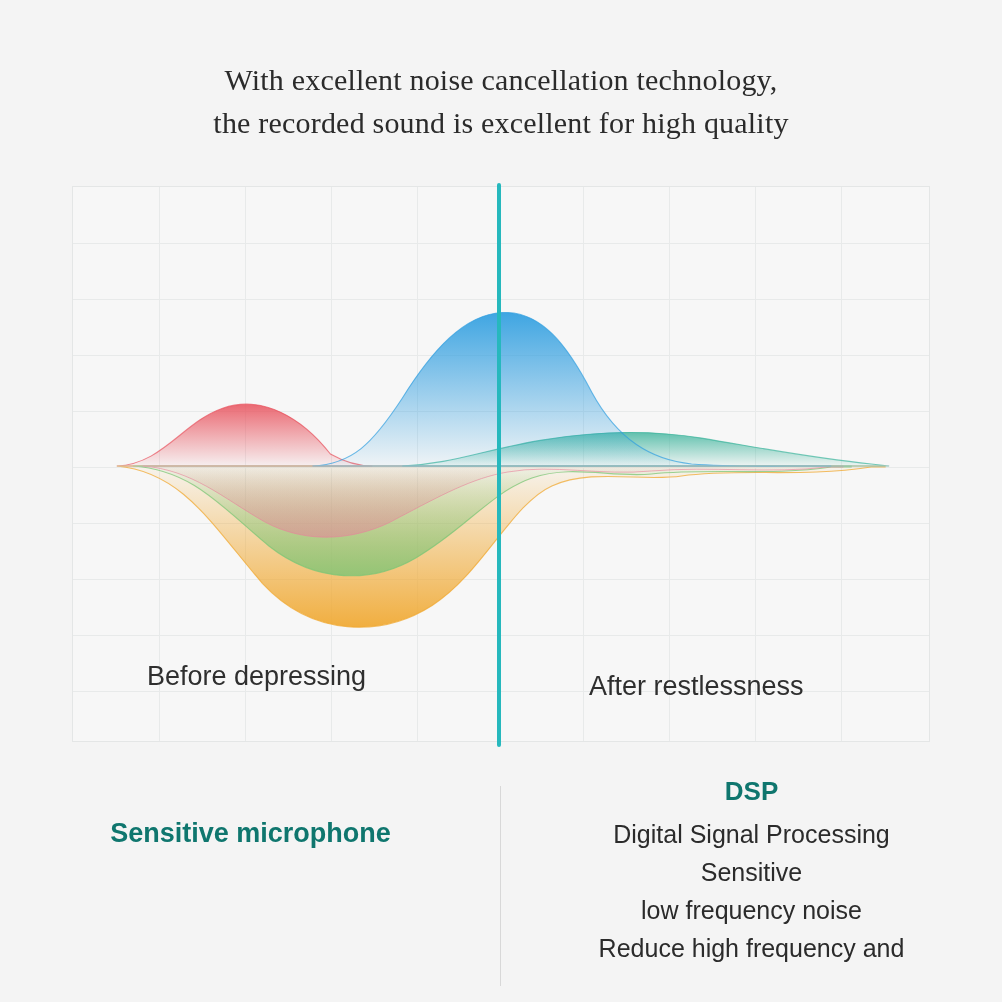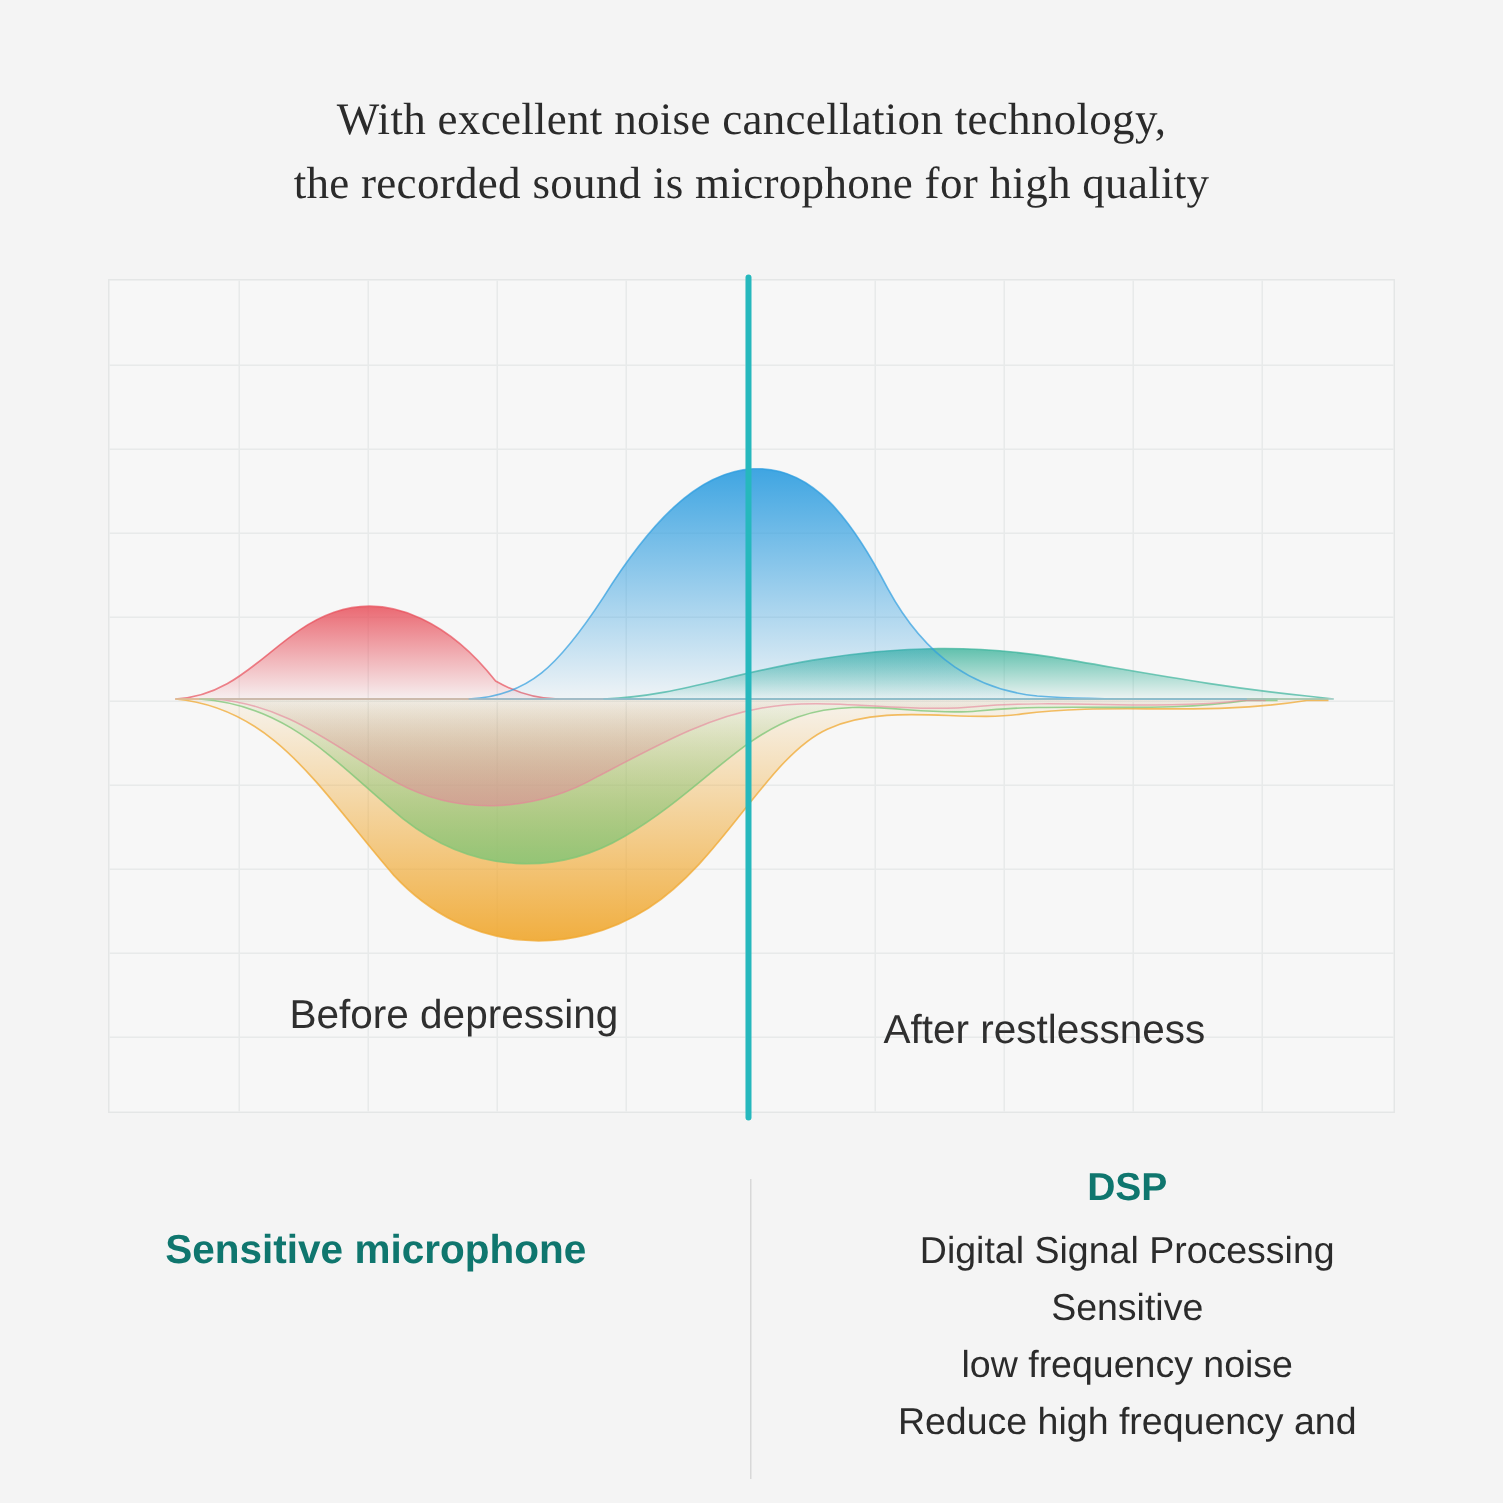--- a/index.html
+++ b/index.html
@@ -72,21 +72,21 @@
     height: 564px;
     background: #26b8bd;
     border-radius: 2px;
   }
   .chart-label {
     position: absolute;
     font-size: 27px;
     color: #2f2f2f;
     white-space: nowrap;
   }
-  .label-before { left: 74px; top: 474px; margin-left: 46px; }
+  .label-before { left: 74px; top: 474px; }
   .label-after  { left: 516px; top: 484px; }
 
   
   .bottom {
     position: absolute;
     left: 0;
     top: 770px;
     width: 1002px;
     height: 232px;
     display: flex;
@@ -121,21 +121,21 @@
   }
   .col-text div { white-space: nowrap; }
 </style>
 </head>
 <body>
 
 <div class="page">
 
   <div class="headline">
     <span>With excellent noise cancellation technology,</span>
-    <span class="l2">the recorded sound is microphone for high quality</span>
+    <span class="l2">the recorded sound is excellent for high quality</span>
   </div>
 
   <div class="chart-area">
 
     <div class="grid">
       <div class="v" style="left:86px"></div>
       <div class="v" style="left:172px"></div>
       <div class="v" style="left:258px"></div>
       <div class="v" style="left:344px"></div>
       <div class="v" style="left:424px"></div>

